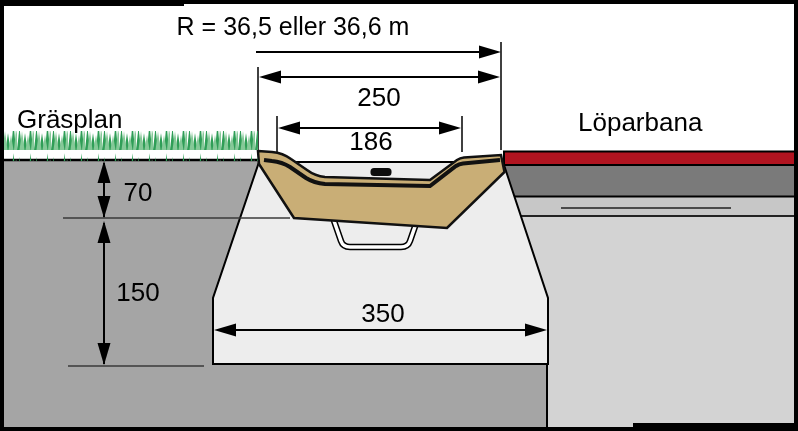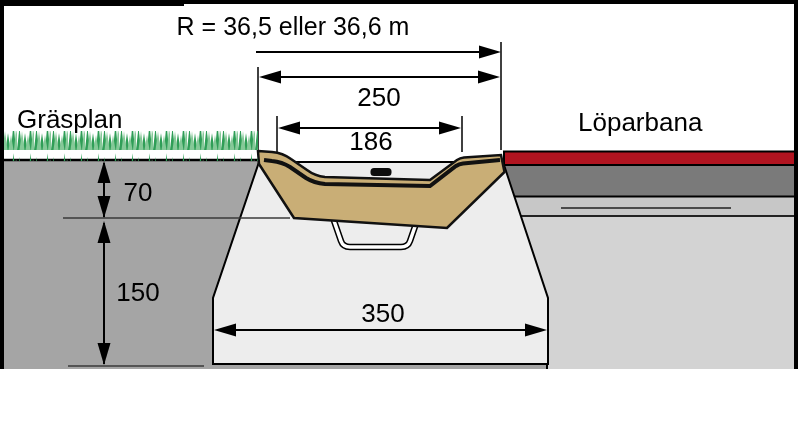--- a/index.html
+++ b/index.html
@@ -1,16 +1,16 @@
 <!DOCTYPE html>
 <html><head>
 <meta charset="utf-8">
 <style>
   html,body{margin:0;padding:0;background:#ffffff;}
-  .stage{width:798px;height:369px;position:relative;font-family:"Liberation Sans",sans-serif;}
+  .stage{width:798px;height:431px;position:relative;font-family:"Liberation Sans",sans-serif;}
   svg{display:block;}
   text{font-family:"Liberation Sans",sans-serif;fill:#000;}
 </style>
 </head>
 <body>
 
 <div class="stage">
 <svg width="798" height="431" viewBox="0 0 798 431">
   <defs>
     <pattern id="grassTile" width="17" height="30" patternUnits="userSpaceOnUse">

